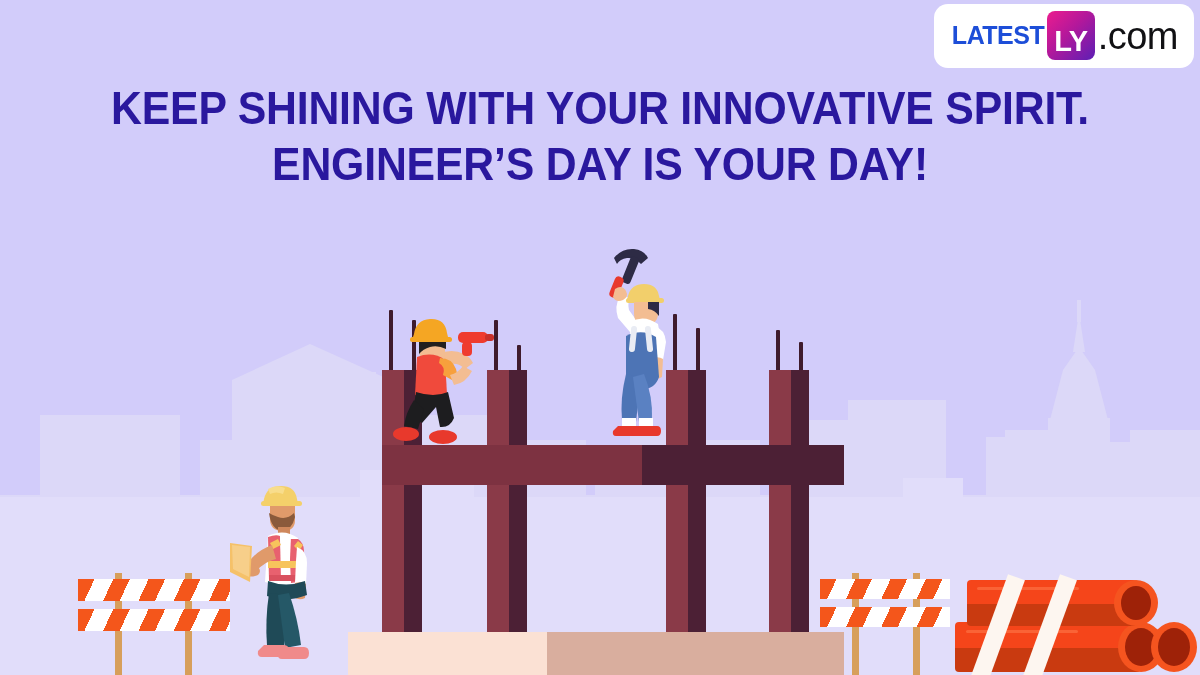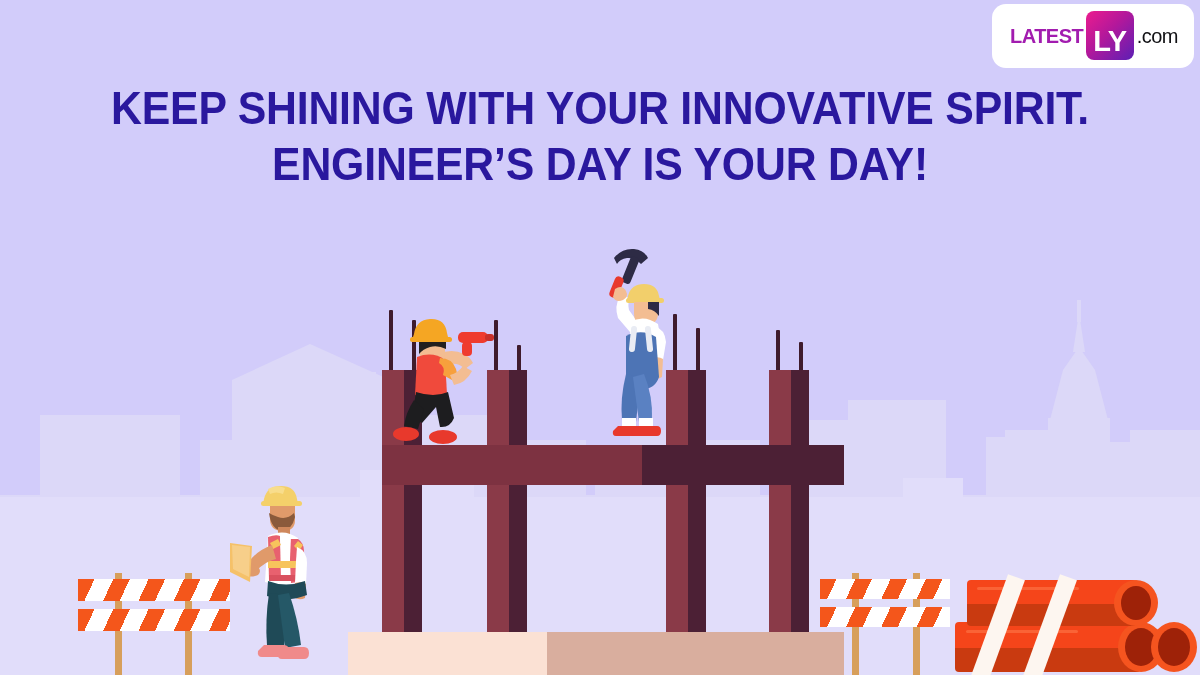--- a/index.html
+++ b/index.html
@@ -20,36 +20,36 @@
   #logo-badge {
     position:absolute; top:4px; right:6px;
     background:#ffffff;
     border-radius:14px;
     padding:7px 16px 8px 18px;
     display:flex; align-items:center;
     box-shadow:0 0 0 0 rgba(0,0,0,0);
   }
   #logo-latest {
     font-family:"Liberation Sans", sans-serif;
-    font-weight:700; font-size:20px; letter-spacing:-0.5px;
-    color:#a21caf; line-height:1;
+    font-weight:700; font-size:25px; letter-spacing:-0.5px;
+    color:#1d4ed8; line-height:1;
   }
   #logo-ly {
     display:inline-block;
     margin:0 3px;
     padding:16px 7px 4px 7px;
     border-radius:8px;
     background:linear-gradient(135deg,#ec1c8e 0%,#b3189b 45%,#5c1fb5 100%);
     color:#ffffff;
     font-weight:700; font-size:29px; line-height:1;
     letter-spacing:-0.5px;
   }
   #logo-com {
     font-family:"Liberation Sans", sans-serif;
-    font-weight:400; font-size:20px; color:#111114; line-height:1;
+    font-weight:400; font-size:38px; color:#111114; line-height:1;
     letter-spacing:-0.5px;
   }
 
   
   #headline {
     position:absolute; top:80px; left:0; width:1200px;
     text-align:center;
     color:#2a189e;
     font-family:"Liberation Sans Narrow","Liberation Sans", sans-serif;
     font-weight:700;

